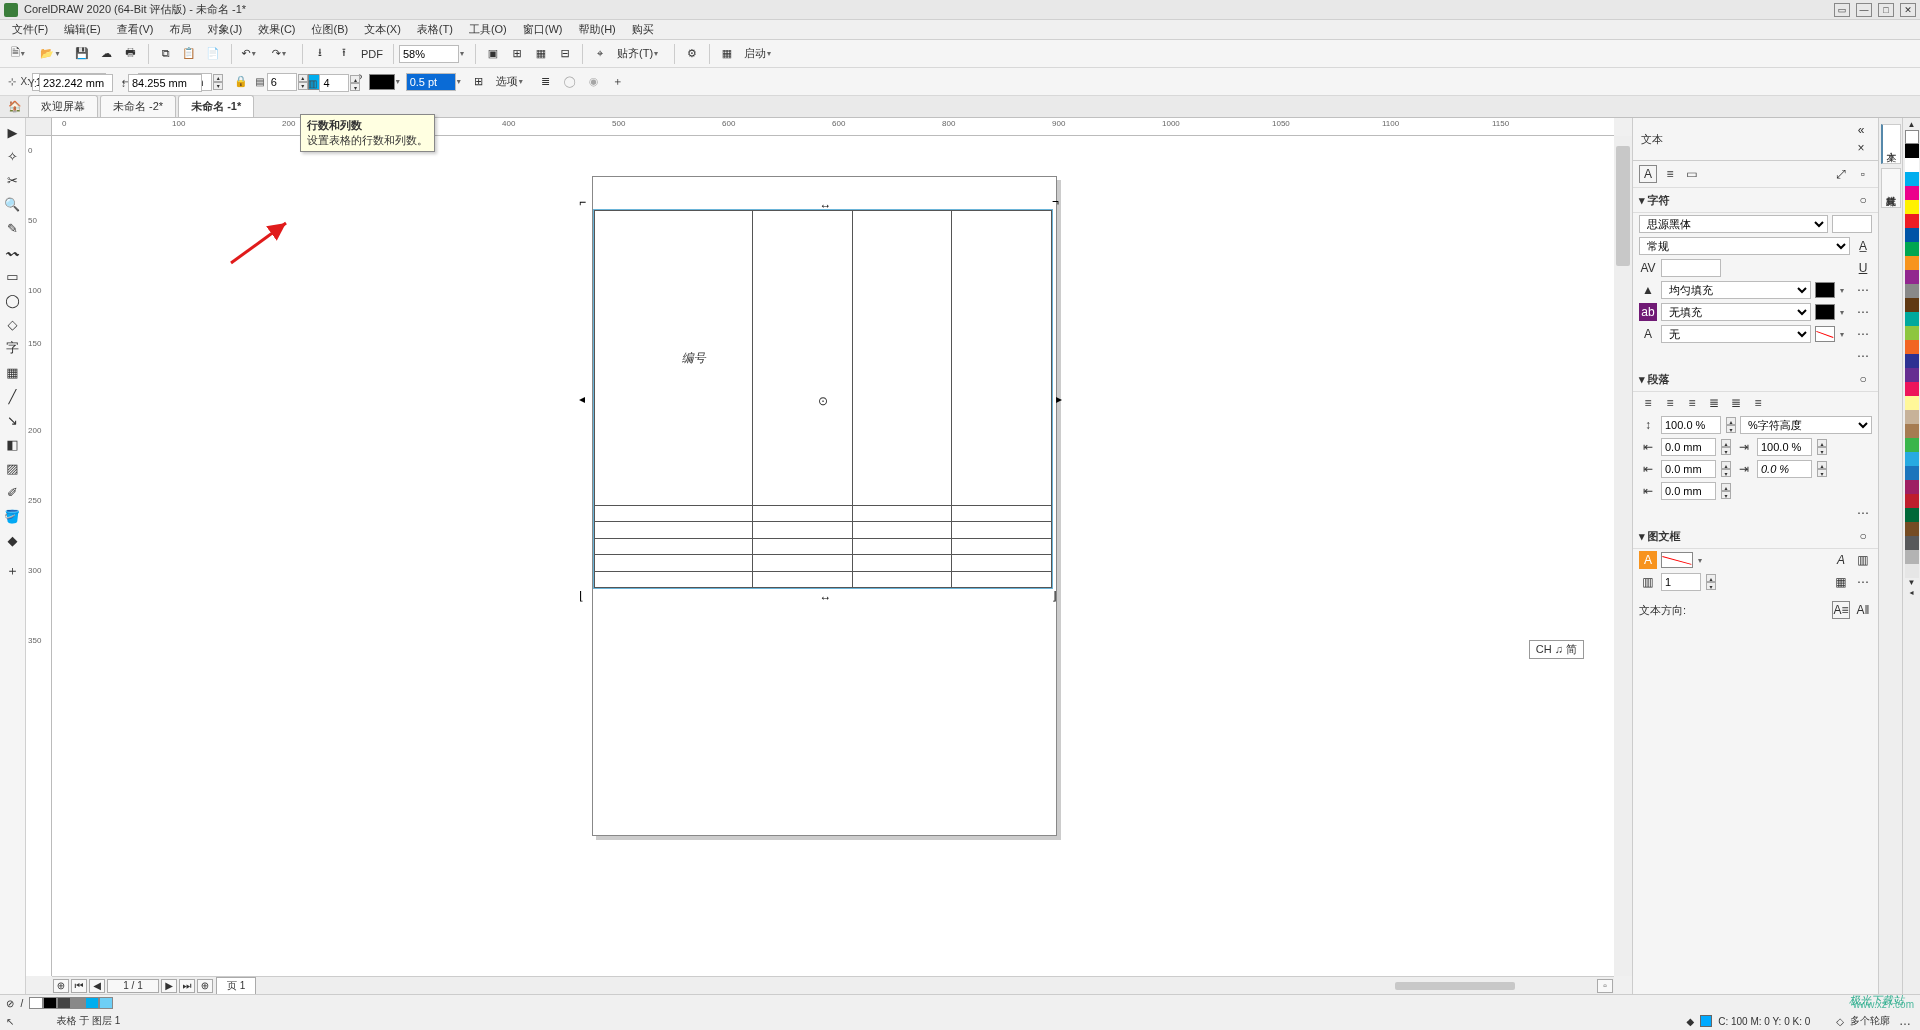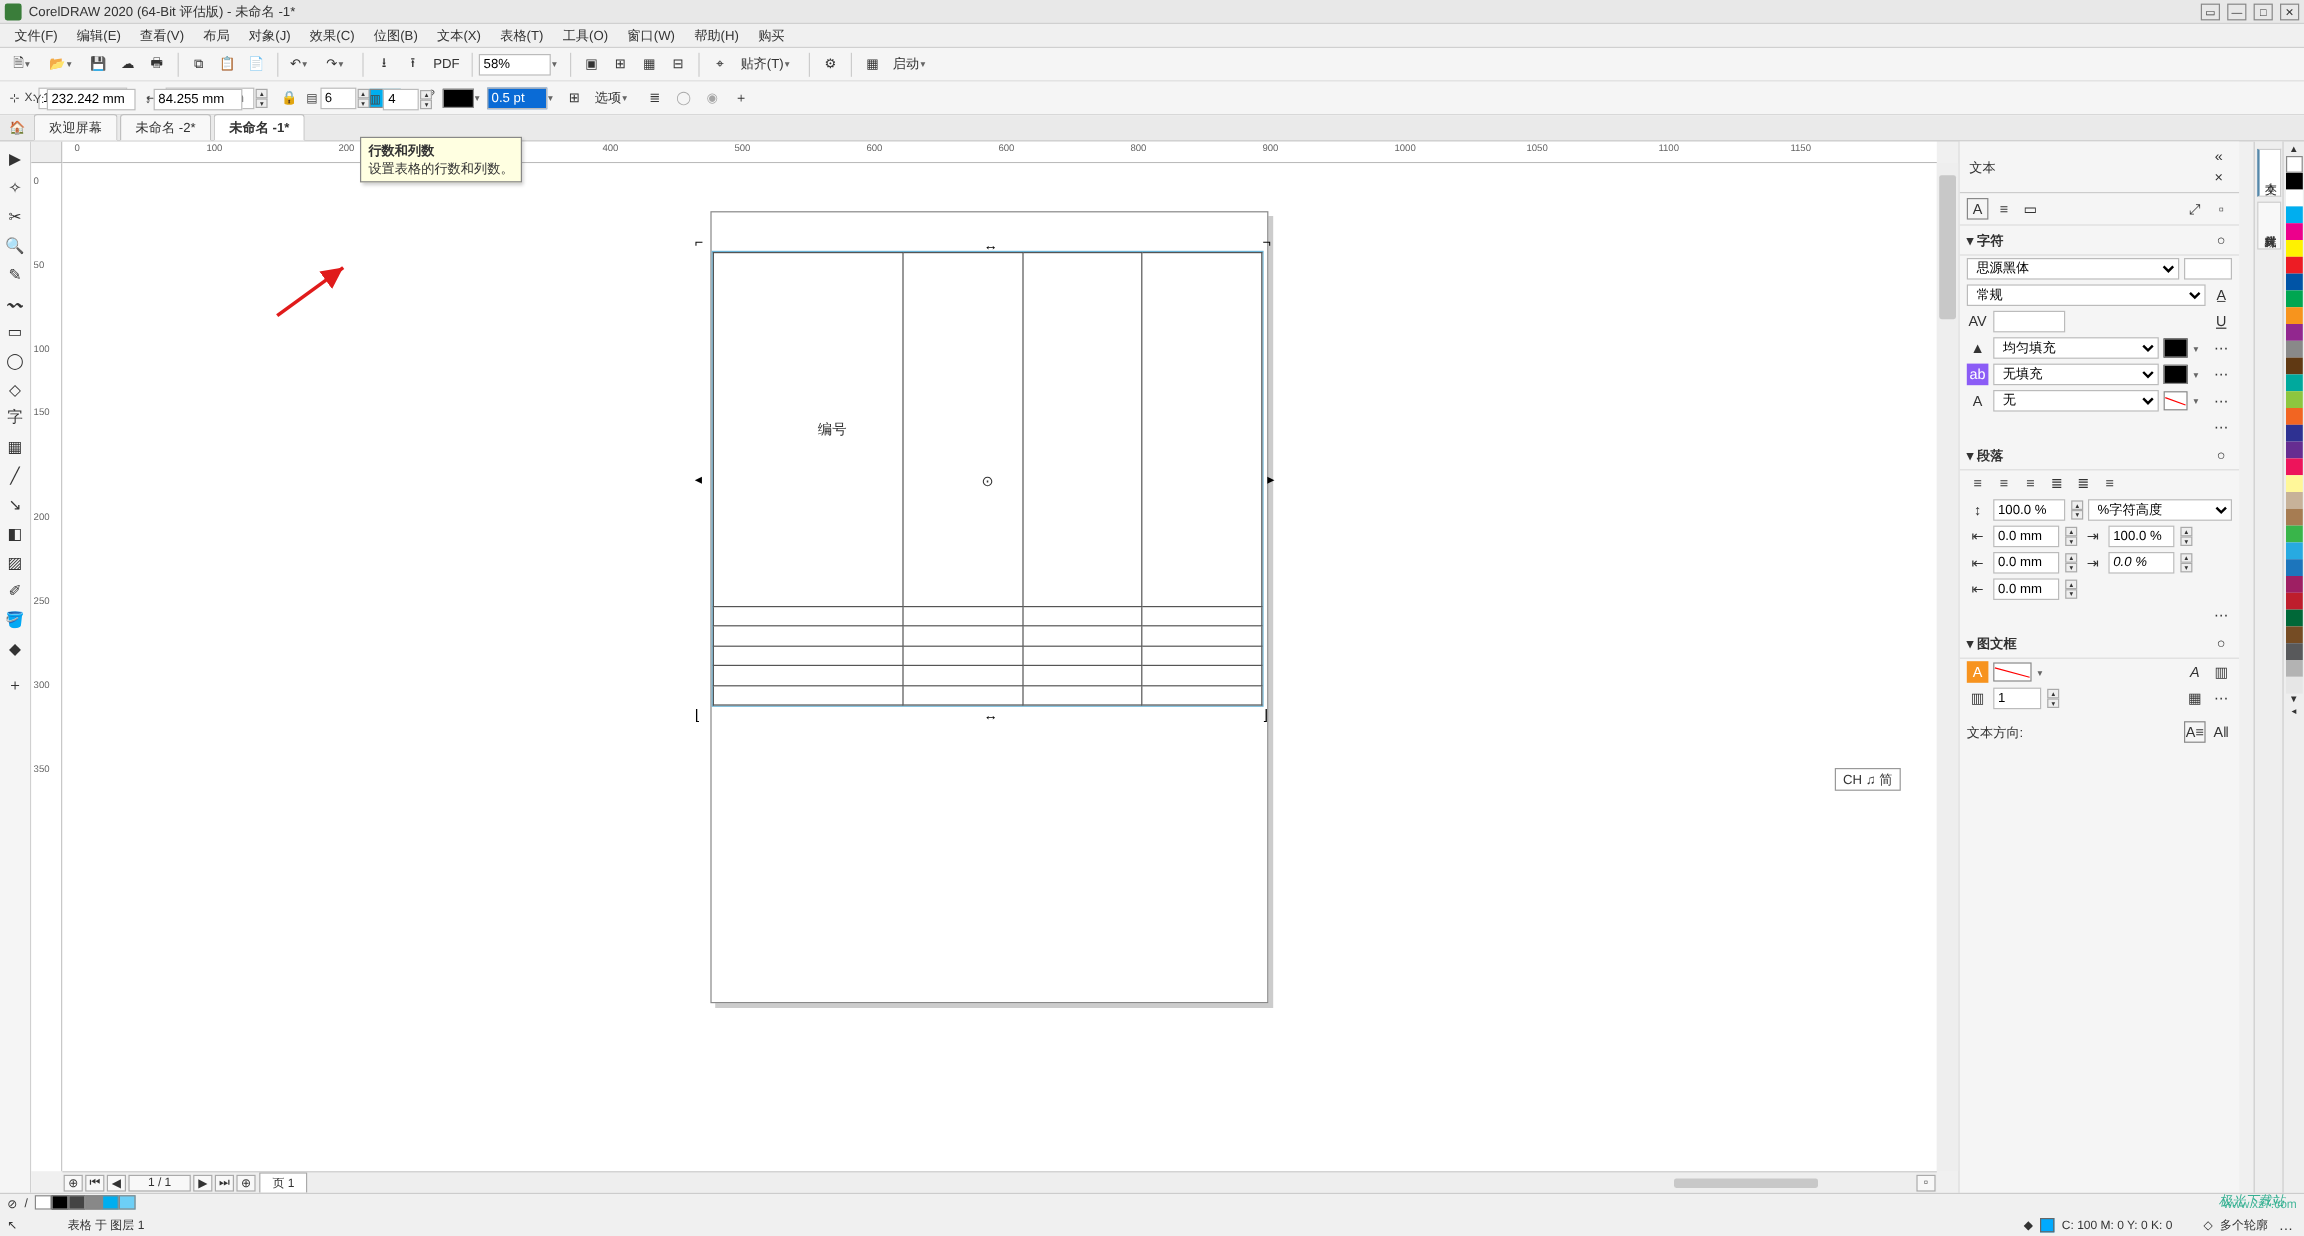--- a/index.html
+++ b/index.html
@@ -46,30 +46,30 @@
 .canvaswrap { flex:1; position:relative; background:#f0f0f0; overflow:hidden; }
 .hruler { position:absolute; top:0; left:26px; right:18px; height:18px; background:#fff; border-bottom:1px solid #bbb; font-size:8px; color:#666; overflow:hidden;}
 .hruler span { position:absolute; top:1px; }
 .vruler { position:absolute; top:18px; left:0; width:26px; bottom:18px; background:#fff; border-right:1px solid #bbb; font-size:8px; color:#666; }
 .vruler span { position:absolute; left:2px; writing-mode:horizontal-tb; }
 .rcorner { position:absolute; top:0; left:0; width:26px; height:18px; background:#eee; border-right:1px solid #bbb; border-bottom:1px solid #bbb; }
 .canvas { position:absolute; top:18px; left:26px; right:18px; bottom:18px; background:#fff; }
 .page { position:absolute; left:540px; top:40px; width:465px; height:660px; background:#fff; border:1px solid #888; box-shadow:4px 4px 0 #ccc; }
 .tableobj { position:absolute; left:0px; top:32px; width:460px; height:380px; border:1px solid #6ab4d8; }
 .tableobj table { width:100%; height:100%; border-collapse:collapse; }
-.tableobj td { border:1px solid #555; font-size:12px; text-align:center; vertical-align:middle;padding-left:40px; }
+.tableobj td { border:1px solid #555; font-size:12px; font-style:italic; text-align:center; vertical-align:middle;padding-left:40px; }
 .selhandle { position:absolute; width:10px; height:10px; font-size:12px; color:#000; }
 .selcenter { position:absolute; width:10px; height:10px; left:50%; top:50%; margin:-5px; font-size:12px; }
 
 
 .redarrow { position:absolute; left:200px; top:100px; width:70px; height:50px; }
 .redarrow svg { width:100%; height:100%; }
 
 
-.dockers { width:270px; background:#f0f0f0; border-left:1px solid #ccc; display:flex;gap:12px; }
+.dockers { width:270px; background:#f0f0f0; border-left:1px solid #ccc; display:flex; }
 .dockerpanel { flex:1; background:#f5f5f5; display:flex; flex-direction:column; font-size:11px; overflow-y:auto; }
 .dk-title { padding:3px 8px; border-bottom:1px solid #ccc; font-size:11px; display:flex; align-items:center; justify-content:space-between;}
 .dk-sec { padding:3px 6px; border-bottom:1px solid #ddd; font-weight:bold; display:flex; align-items:center; justify-content:space-between;}
 .dk-row { display:flex; align-items:center; padding:2px 6px; gap:4px;}
 .dk-row select, .dk-row input { height:18px; border:1px solid #bbb; font-size:11px; padding:0 3px; background:#fff;}
 .dk-ic { width:18px; height:18px; border:1px solid transparent; display:flex; align-items:center; justify-content:center; cursor:pointer; font-size:12px; }
 .dockertabs { width:24px; background:#eee; border-left:1px solid #ccc; display:flex; flex-direction:column; align-items:center; padding-top:4px;}
 .dockertabs .dt { width:20px; height:40px; writing-mode:vertical-rl; font-size:10px; margin:2px 0; display:flex; align-items:center; justify-content:center; border:1px solid #ccc; background:#f8f8f8; cursor:pointer;}
 .dockertabs .dt.active { background:#fff; border-left:2px solid #58a; }
 
@@ -425,21 +425,21 @@
         <span class="dk-ic" style="text-decoration:underline">U</span>
       </div>
       <div class="dk-row">
         <span class="dk-ic">▲</span>
         <select style="flex:1"><option>均匀填充</option></select>
         <span class="colorswatch" style="background:#000;width:20px"></span>
           <span class="dd">▾</span>
         <span class="dk-ic">⋯</span>
       </div>
       <div class="dk-row">
-        <span class="dk-ic" style="background:#8b5cf6;color:#fff">ab</span>
+        <span class="dk-ic" style="background:#701a75;color:#fff">ab</span>
         <select style="flex:1"><option>无填充</option></select>
         <span class="colorswatch" style="background:#000;width:20px"></span>
           <span class="dd">▾</span>
         <span class="dk-ic">⋯</span>
       </div>
       <div class="dk-row">
         <span class="dk-ic">A</span>
         <select style="flex:1"><option>无</option></select>
         <span class="colorswatch" style="background:#fff;width:20px;position:relative">
             <span style="position:absolute;left:0;top:0;right:0;bottom:0;border-top:1px solid red;transform:rotate(20deg) translateY(7px)"></span>

